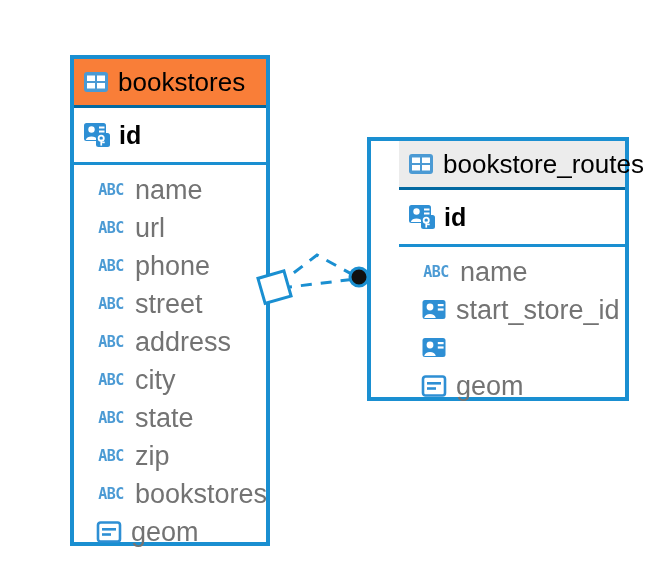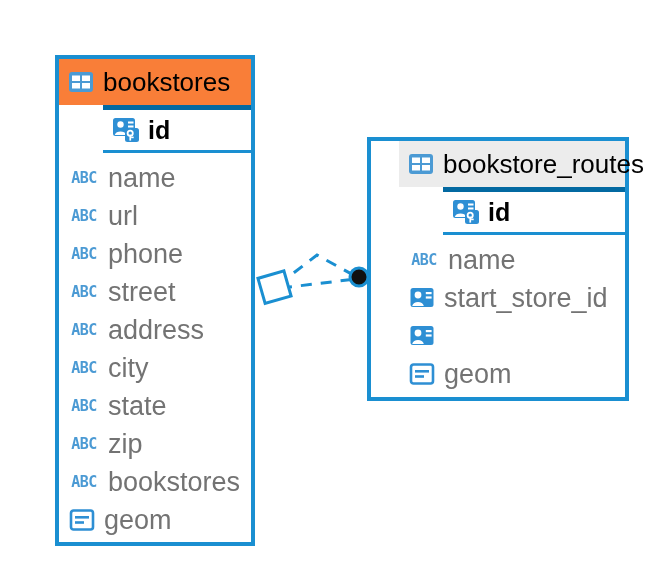--- a/index.html
+++ b/index.html
@@ -45,45 +45,45 @@
     font-size: 26px;
     color: #000000;
     line-height: 1;
     white-space: nowrap;
   }
 
   .pk-row {
     display: flex;
     align-items: center;
     box-sizing: border-box;
-    height: 48px;
+    height: 60px;
     padding: 0 8px 0 9px;
     gap: 8px;
-    border-top: 5px solid #0369a1;
+    border-top: 3px solid #0369a1;
     border-bottom: 3px solid #1a8fd1;
     background: #ffffff;
-    margin-left: 44px;
   }
   .pk-label {
     font-size: 25px;
     font-weight: bold;
     color: #000000;
     line-height: 1;
     white-space: nowrap;
   }
 
   .attr-list {
     padding: 6px 0 7px 0;
   }
   .attr-row {
     display: flex;
     align-items: center;
     height: 38px;
     padding: 0 8px 0 10px;
     gap: 9px;
+    margin-left: 12px;
   }
   .attr-label {
     font-size: 27px;
     color: #737373;
     line-height: 1;
     white-space: nowrap;
   }
 
   
   .icon {
@@ -113,21 +113,21 @@
     width: 654px;
     height: 570px;
     pointer-events: none;
   }
 </style>
 </head>
 <body>
 
 <div id="canvas">
 
-  <div class="entity" id="entity-bookstores" style="left:55px; top:55px; width:200px; height:491px;">
+  <div class="entity" id="entity-bookstores" style="left:70px; top:55px; width:200px; height:491px;">
 
     <div class="entity-header accent-orange">
       <span class="icon">
         <svg width="26" height="22" viewBox="0 0 26 22" aria-hidden="true">
           <rect x="1" y="1" width="24" height="20" rx="3" fill="#4b9ad4"></rect>
           <rect x="4" y="4.5" width="8" height="5.5" fill="#ffffff"></rect>
           <rect x="14" y="4.5" width="8" height="5.5" fill="#ffffff"></rect>
           <rect x="4" y="12" width="8" height="5.5" fill="#ffffff"></rect>
           <rect x="14" y="12" width="8" height="5.5" fill="#ffffff"></rect>
         </svg>

